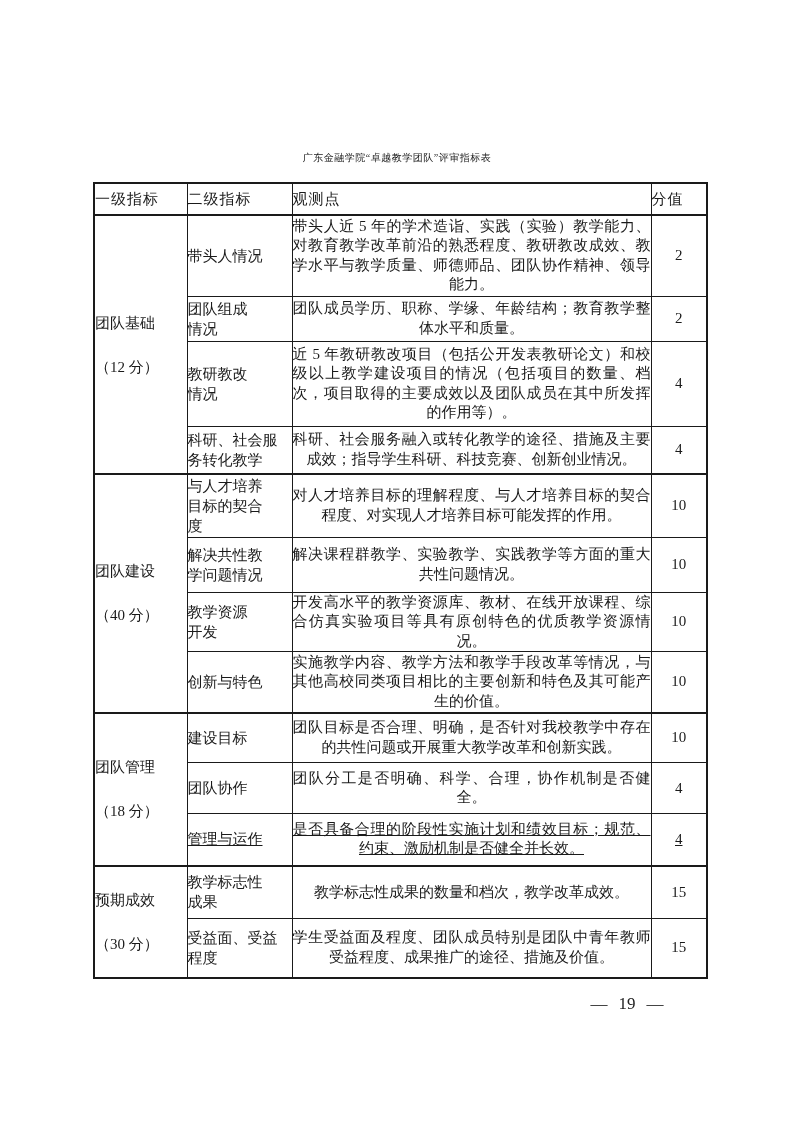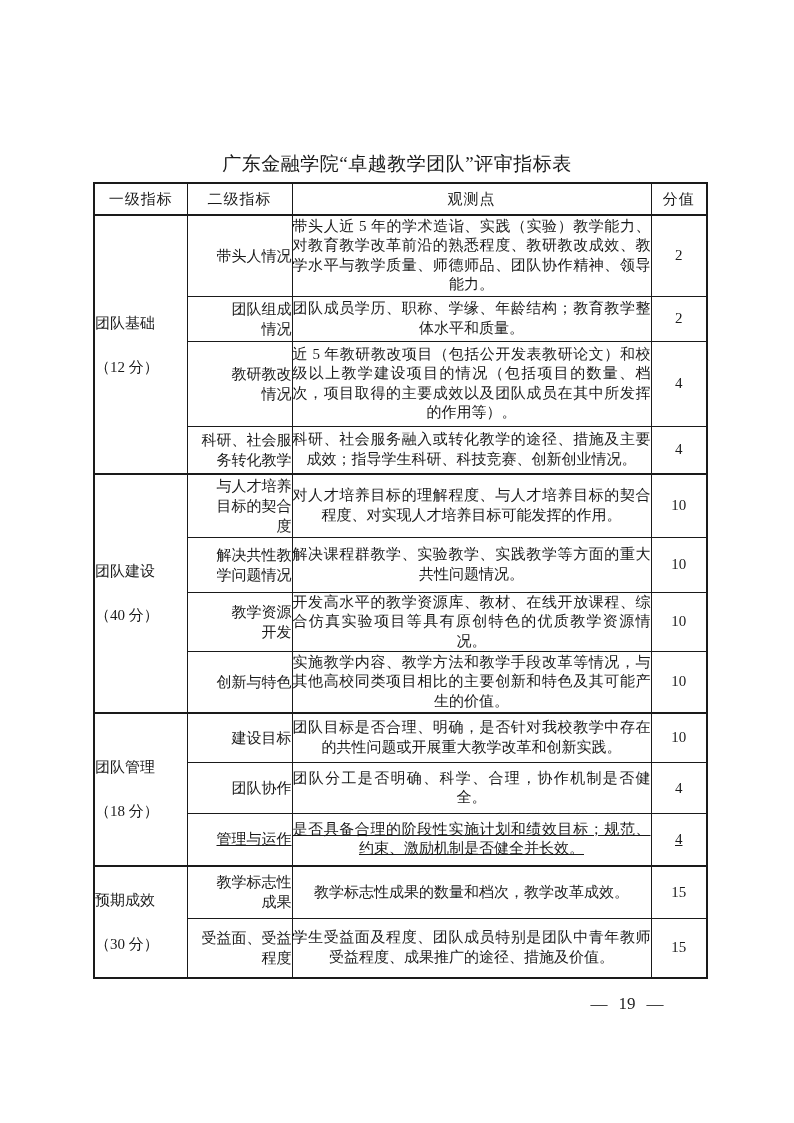--- a/index.html
+++ b/index.html
@@ -15,21 +15,21 @@
     font-family: "Liberation Serif", "DejaVu Serif", serif;
     color: #1a1a1a;
     overflow: hidden;
   }
   .doc-title {
     position: absolute;
     top: 151px;
     left: 0;
     width: 100%;
     text-align: center;
-    font-size: 19px;
+    font-size: 10px;
     letter-spacing: 0.5px;
   }
   table.indicator-table {
     position: absolute;
     left: 93px;
     top: 182px;
     width: 613px;
     border-collapse: collapse;
     table-layout: fixed;
     border: 2.5px solid #1a1a1a;
@@ -38,31 +38,31 @@
   .indicator-table td {
     border: 1.4px solid #1a1a1a;
     font-size: 15px;
     font-weight: normal;
     vertical-align: middle;
     padding: 0;
     overflow: hidden;
   }
   .indicator-table thead th {
     height: 30px;
-    text-align: center;
+    text-align: left;
     border-bottom-width: 2.5px;
     letter-spacing: 1px;
   }
   tr.group-start td { border-top-width: 2.5px; }
   .cell-group {
     white-space: pre-line;
     line-height: 22px;
   }
   .cell-indicator {
-    text-align: right;
+    text-align: left;
     white-space: pre-line;
     line-height: 20px;
     padding: 2px 4px;
   }
   .cell-obs {
     text-align: justify;
     text-align-last: center;
     text-justify: inter-character;
     line-height: 19.5px;
     padding: 2px 7px;

